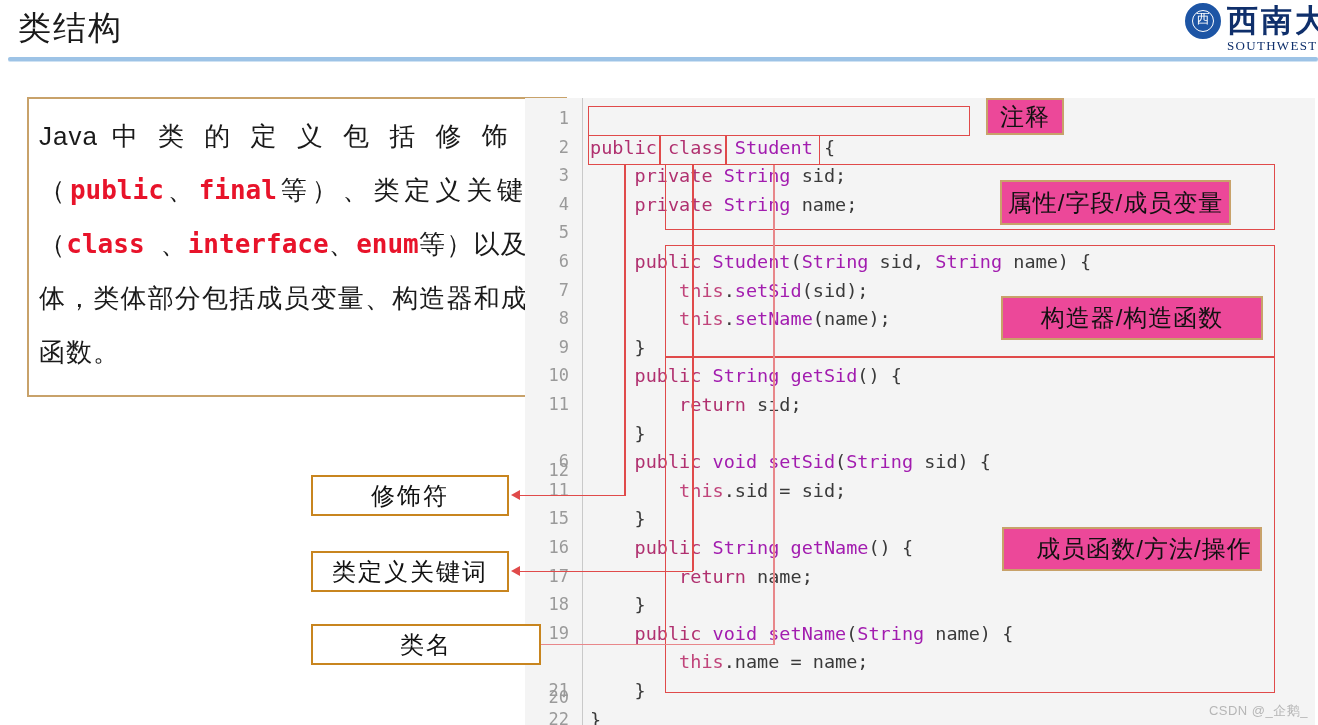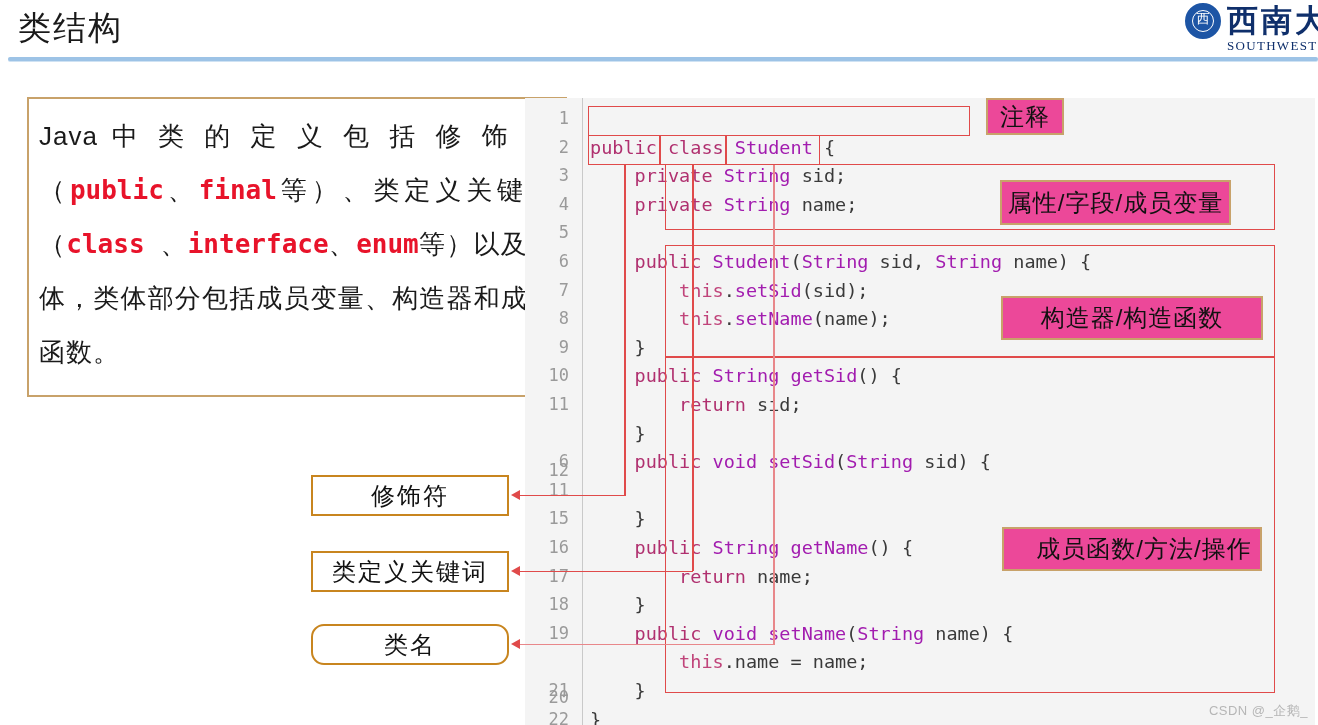--- a/index.html
+++ b/index.html
@@ -157,20 +157,21 @@
       <div class="cl" style="top: 95.8px;"><span class="c-id">    </span><span class="c-kw">private</span><span class="c-id"> </span><span class="c-type">String</span><span class="c-id"> name;</span></div>
       <div class="cl" style="top: 124.4px;"></div>
       <div class="cl" style="top: 153px;"><span class="c-id">    </span><span class="c-kw">public</span><span class="c-id"> </span><span class="c-type">Student</span><span class="c-id">(</span><span class="c-type">String</span><span class="c-id"> sid, </span><span class="c-type">String</span><span class="c-id"> name) {</span></div>
       <div class="cl" style="top: 181.6px;"><span class="c-id">        </span><span class="c-this">this</span><span class="c-id">.</span><span class="c-type">setSid</span><span class="c-id">(sid);</span></div>
       <div class="cl" style="top: 210.2px;"><span class="c-id">        </span><span class="c-this">this</span><span class="c-id">.</span><span class="c-type">setName</span><span class="c-id">(name);</span></div>
       <div class="cl" style="top: 238.8px;"><span class="c-id">    }</span></div>
       <div class="cl" style="top: 267.4px;"><span class="c-id">    </span><span class="c-kw">public</span><span class="c-id"> </span><span class="c-type">String</span><span class="c-id"> </span><span class="c-type">getSid</span><span class="c-id">() {</span></div>
       <div class="cl" style="top: 296px;"><span class="c-id">        </span><span class="c-kw">return</span><span class="c-id"> sid;</span></div>
       <div class="cl" style="top: 324.6px;"><span class="c-id">    }</span></div>
       <div class="cl" style="top: 353.2px;"><span class="c-id">    </span><span class="c-kw">public</span><span class="c-id"> </span><span class="c-type">void</span><span class="c-id"> </span><span class="c-type">setSid</span><span class="c-id">(</span><span class="c-type">String</span><span class="c-id"> sid) {</span></div>
+      <div class="cl" style="top: 381.8px;"><span class="c-id">        </span><span class="c-this">this</span><span class="c-id">.sid = sid;</span></div>
       <div class="cl" style="top: 410.4px;"><span class="c-id">    }</span></div>
       <div class="cl" style="top: 439px;"><span class="c-id">    </span><span class="c-kw">public</span><span class="c-id"> </span><span class="c-type">String</span><span class="c-id"> </span><span class="c-type">getName</span><span class="c-id">() {</span></div>
       <div class="cl" style="top: 467.6px;"><span class="c-id">        </span><span class="c-kw">return</span><span class="c-id"> name;</span></div>
       <div class="cl" style="top: 496.2px;"><span class="c-id">    }</span></div>
       <div class="cl" style="top: 524.8px;"><span class="c-id">    </span><span class="c-kw">public</span><span class="c-id"> </span><span class="c-type">void</span><span class="c-id"> </span><span class="c-type">setName</span><span class="c-id">(</span><span class="c-type">String</span><span class="c-id"> name) {</span></div>
       <div class="cl" style="top: 553.4px;"><span class="c-id">        </span><span class="c-this">this</span><span class="c-id">.name = name;</span></div>
       <div class="cl" style="top: 582px;"><span class="c-id">    }</span></div>
       <div class="cl" style="top: 610.6px;"><span class="c-id">}</span></div>
     </div>
 </div>
@@ -216,17 +217,17 @@
 </div>
 
 <div class="clabel" style="left:311px;top:475px;width:198px;height:41px;">
   <span>修饰符</span>
 </div>
 
 <div class="clabel" style="left:311px;top:551px;width:198px;height:41px;">
   <span>类定义关键词</span>
 </div>
 
-<div class="clabel" style="left:311px;top:624px;width:198px;height:41px;border-radius:13px;">
+<div class="clabel" style="left:311px;top:624px;width:230px;height:41px;">
   <span>类名</span>
 </div>
 
 <div id="watermark">CSDN @_企鹅_</div>
 
 </body></html>

